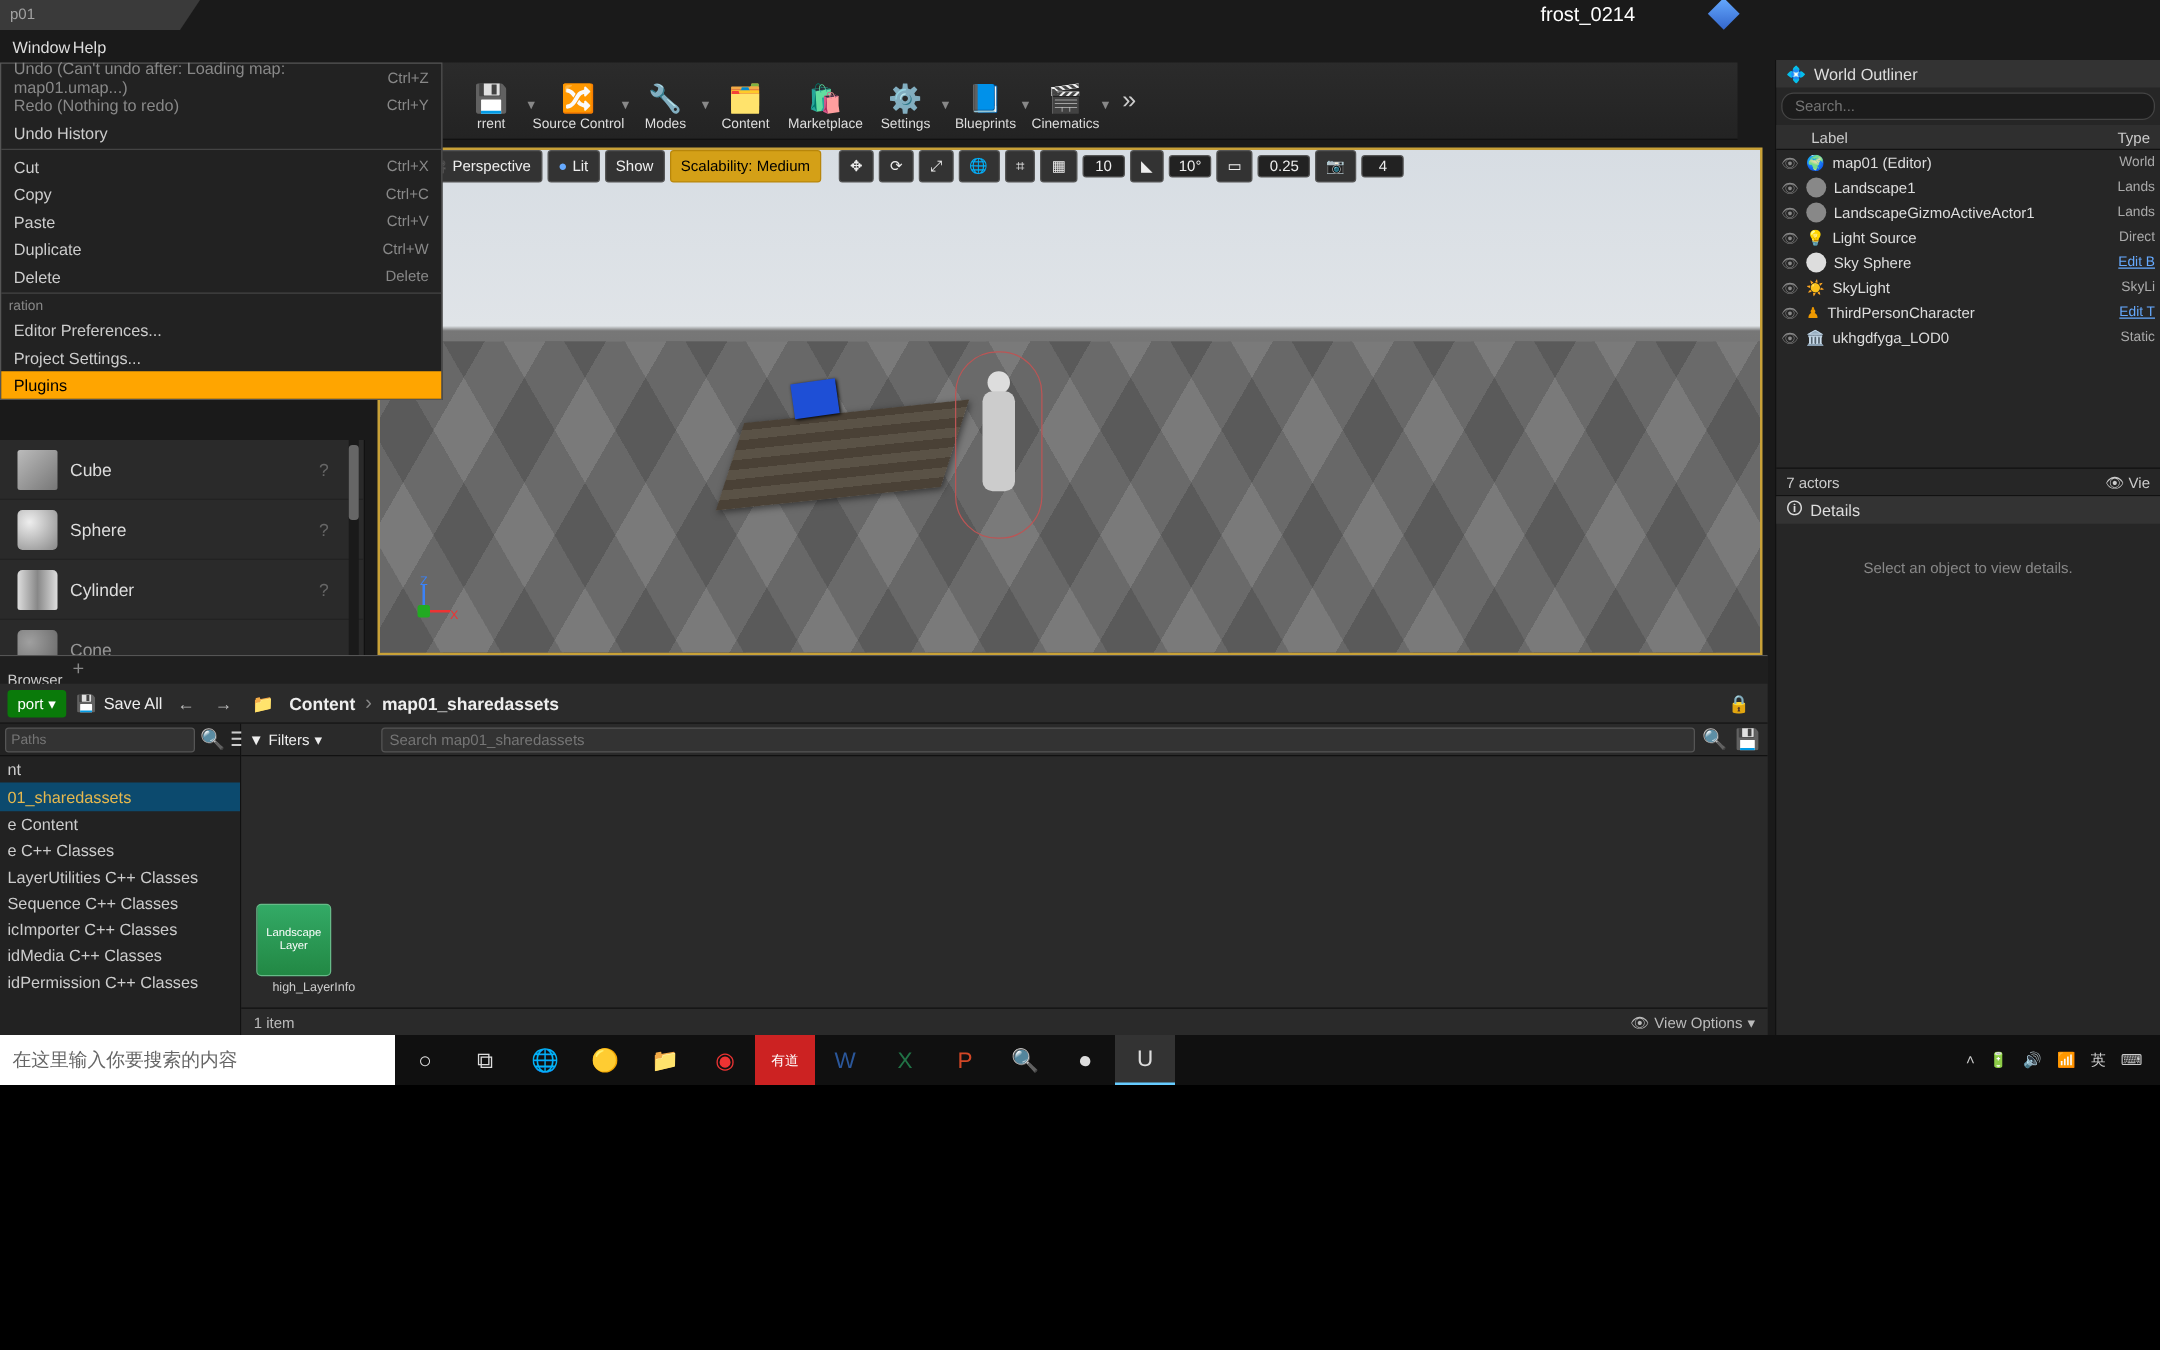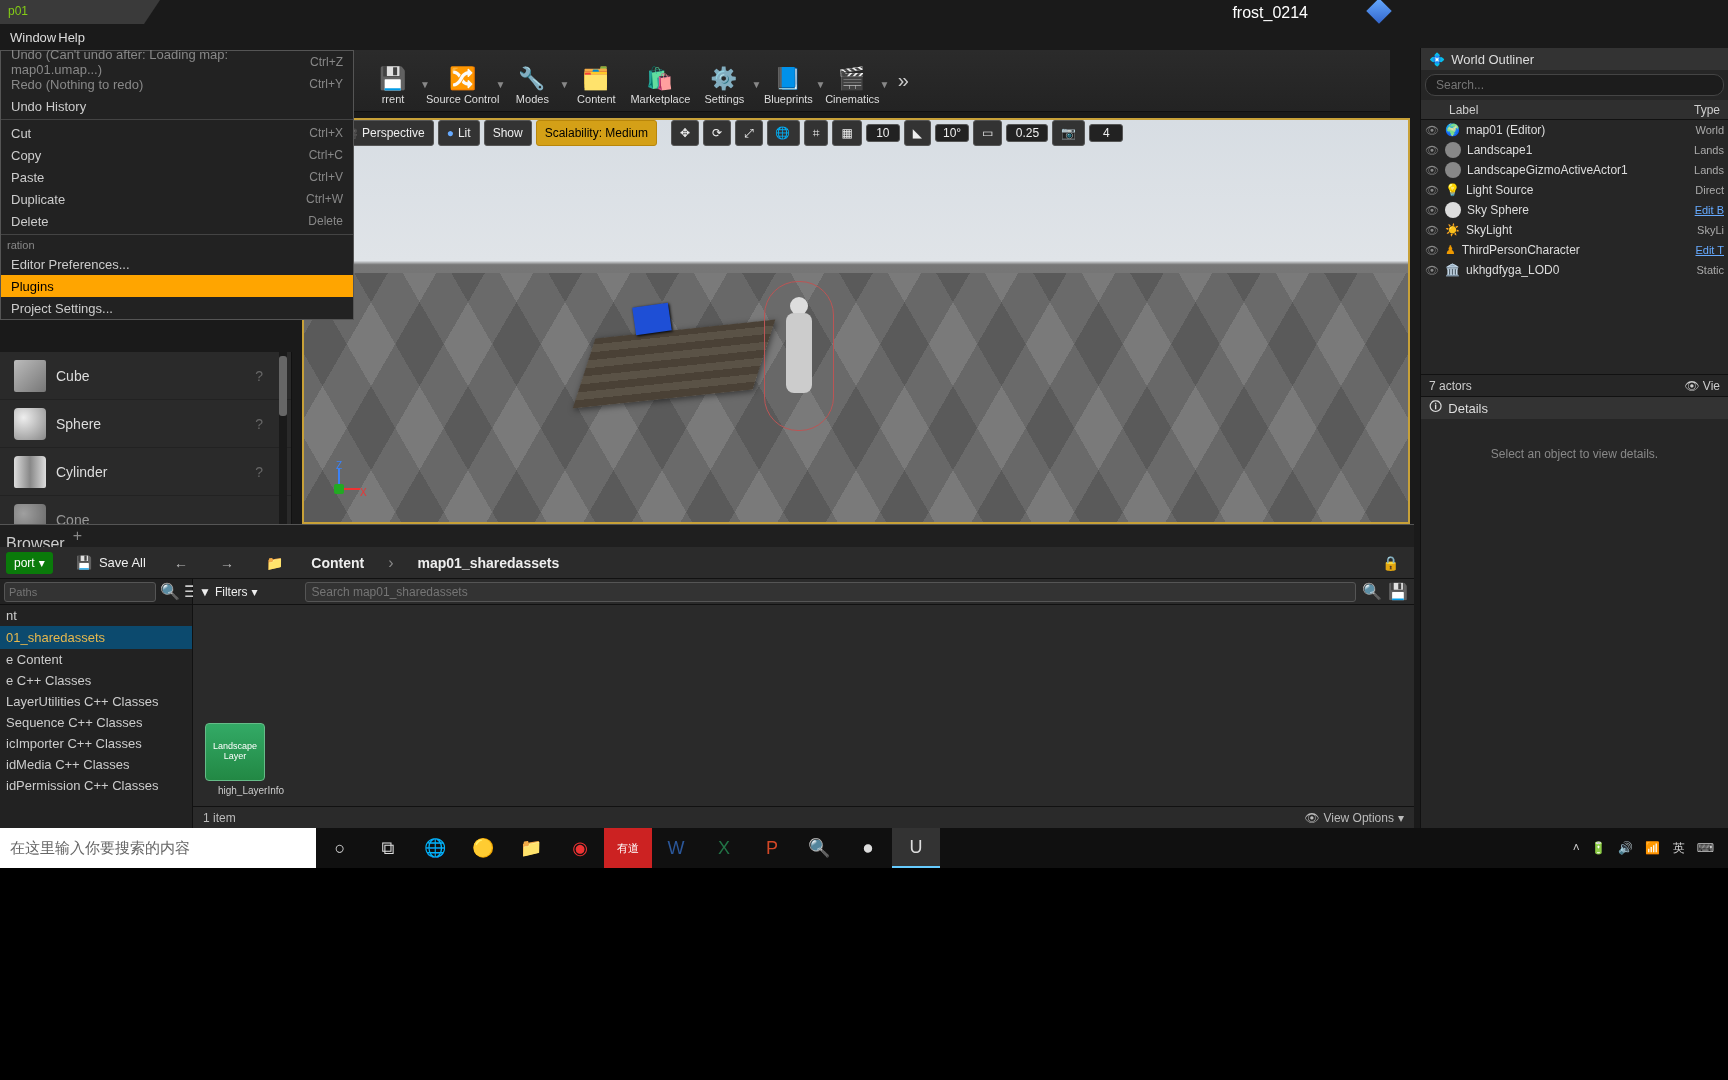--- a/index.html
+++ b/index.html
@@ -1,19 +1,19 @@
 <!DOCTYPE html>
 <html><head>
 <meta charset="utf-8">
 <style>
 * { margin: 0; padding: 0; box-sizing: border-box; font-family: "Segoe UI", Arial, sans-serif; user-select: none; }
 body { width: 1728px; height: 1080px; background: #1a1a1a; overflow: hidden; position: relative; }
 
 
-.title-tab { position: absolute; top: 0; left: 0; height: 24px; width: 160px; background: #3a3a3a; color: #84cc16; font-size: 12px; padding: 4px 8px; border-radius: 0 0 6px 0; clip-path: polygon(0 0, 100% 0, 90% 100%, 0 100%); }
+.title-tab { position: absolute; top: 0; left: 0; height: 24px; width: 160px; background: #3a3a3a; color: #a3a3a3; font-size: 12px; padding: 4px 8px; border-radius: 0 0 6px 0; clip-path: polygon(0 0, 100% 0, 90% 100%, 0 100%); }
 .user-badge { position: absolute; top: 2px; right: 340px; display: flex; align-items: center; gap: 6px; color: #fff; font-size: 14px; }
 .user-badge .cube3d { width: 18px; height: 18px; background: linear-gradient(135deg,#6af,#36c); transform: rotate(45deg); }
 .user-name { position: absolute; top: 4px; right: 420px; color: #fff; font-size: 16px; }
 
 
 .menubar { position: absolute; top: 28px; left: 0; height: 22px; display: flex; gap: 2px; padding: 2px 10px; color: #ddd; font-size: 13px; z-index: 5; }
 
 
 .edit-menu { position: absolute; top: 50px; left: 0; width: 354px; background: #222; border: 1px solid #555; z-index: 40; color: #ccc; font-size: 13px; }
 .edit-item { display: flex; justify-content: space-between; align-items: center; padding: 4px 10px; height: 22px; }
@@ -60,22 +60,22 @@
 .pal-row .thumb { width: 32px; height: 32px; background: radial-gradient(circle at 30% 30%, #eee, #888); border-radius: 4px; }
 .pal-row.cube .thumb { background: linear-gradient(135deg,#bbb,#777); border-radius: 2px; }
 .pal-row.cyl .thumb { background: linear-gradient(90deg,#ddd,#888,#ddd); border-radius: 4px 4px 2px 2px; }
 .pal-row .q { position: absolute; right: 28px; color: #666; }
 .pal-scroll { position: absolute; right: 4px; top: 0; bottom: 0; width: 8px; background: #1a1a1a; }
 .pal-scroll .sthumb { position: absolute; top: 4px; width: 8px; height: 60px; background: #666; border-radius: 3px; }
 
 
 .cb { position: absolute; left: 0; right: 314px; bottom: 252px; height: 304px; background: #262626; border-top: 1px solid #555; display: flex; flex-direction: column; }
 .cb-tabbar { height: 22px; display: flex; align-items: center; padding: 0 6px; gap: 8px; background: #1f1f1f; }
-.cb-tab { color: #ccc; font-size: 16px; margin-top: 16px; }
-.cb-toolbar { height: 32px; display: flex; align-items: center; gap: 24px; padding: 0 6px; background: #2b2b2b; border-bottom: 1px solid #111; }
+.cb-tab { color: #ccc; font-size: 12px; margin-top: 16px; }
+.cb-toolbar { height: 32px; display: flex; align-items: center; gap: 8px; padding: 0 6px; background: #2b2b2b; border-bottom: 1px solid #111; }
 .cb-btn { background: #0a7a0a; color: #fff; font-size: 12px; padding: 4px 8px; border-radius: 3px; display: flex; align-items: center; gap: 4px; }
 .cb-save { color: #eee; font-size: 13px; display: flex; align-items: center; gap: 6px; }
 .cb-navicon { color: #bbb; font-size: 14px; padding: 0 4px; }
 .cb-crumb { color: #eee; font-size: 14px; font-weight: bold; }
 .cb-crumb-sep { color: #888; }
 .cb-lock { margin-left: auto; color: #aaa; font-size: 14px; padding-right: 8px; }
 .cb-body { flex: 1; display: flex; min-height: 0; }
 .cb-tree { width: 193px; background: #222; border-right: 1px solid #111; display: flex; flex-direction: column; }
 .cb-tree-top { height: 26px; display: flex; align-items: center; padding: 0 4px; gap: 4px; border-bottom: 1px solid #111; }
 .cb-tree-top input { flex: 1; background: #333; border: 1px solid #555; color: #ccc; font-size: 11px; height: 20px; padding: 0 4px; border-radius: 3px; }
@@ -167,25 +167,25 @@
     </div>
   <div class="edit-item">
       <span>Delete</span>
       <span class="shortcut">Delete</span>
     </div>
   <div class="edit-sep"></div>
   <div class="edit-header">ration</div>
   <div class="edit-item">
       <span>Editor Preferences...</span>
     </div>
+  <div class="edit-item">
+      <span>Project Settings...</span>
+    </div>
   <div class="edit-item hl">
       <span>Plugins</span>
-    </div>
-  <div class="edit-item">
-      <span>Project Settings...</span>
     </div>
 </div>
 
 <div class="main-toolbar">
   <div class="toolbtn">
       <span class="ticon">💾</span>
       <span>rrent</span>
       <span class="caret">▼</span>
     </div>
   <div class="toolbtn">

